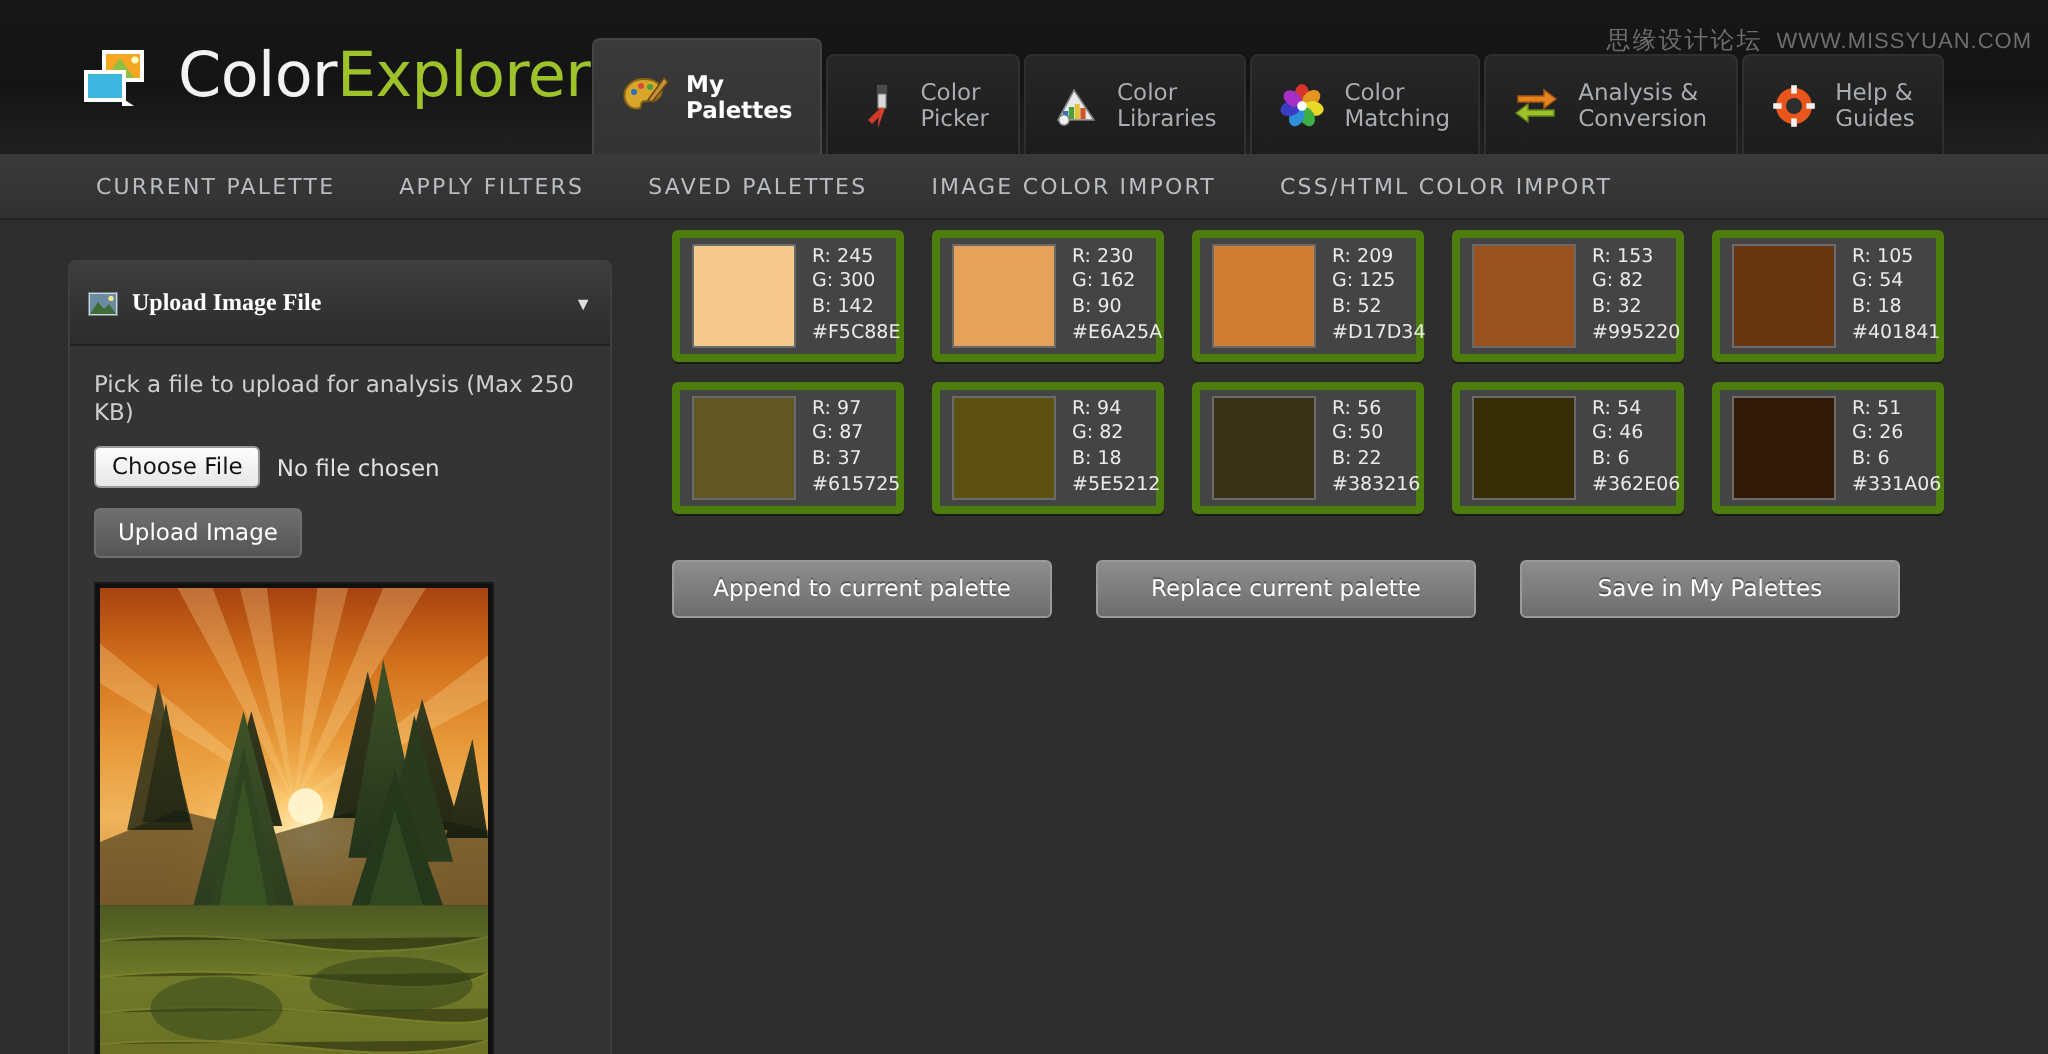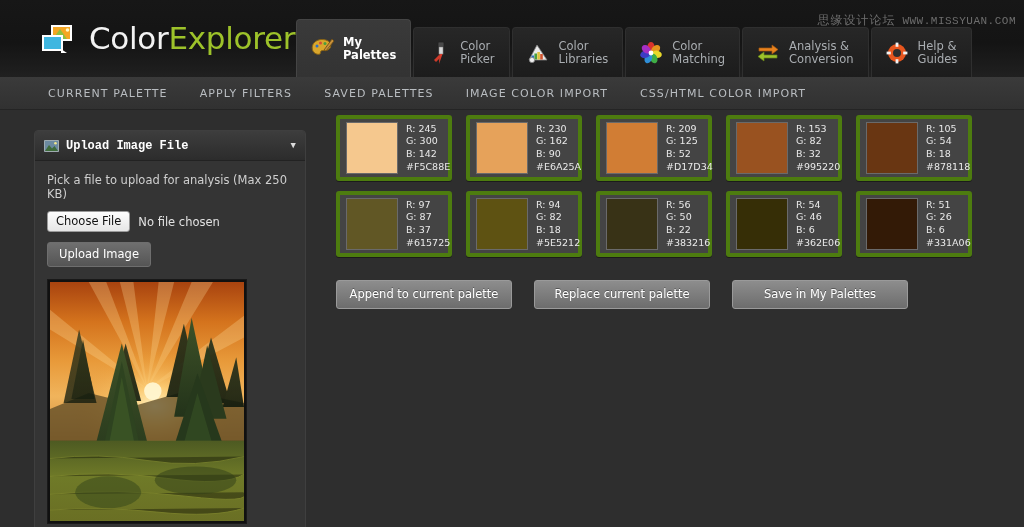--- a/index.html
+++ b/index.html
@@ -29,21 +29,21 @@
     font-weight: 400; line-height: 1;
   }
   .brand .c1 { color: #f2f2f2; }
   .brand .c2 { color: #9dc22a; }
 
   
   .watermark {
     position: absolute; right: 8px; top: 12px;
     display: flex; align-items: center; gap: 7px;
     font-size: 11px; color: #7d7d7d;
-    font-family: Liberation Mono, monospace;
+    font-family: Liberation Sans, sans-serif;
     letter-spacing: .5px;
     opacity: .85;
   }
   .watermark .wm-cn { font-size: 12px; letter-spacing: 1px; }
 
   
   .tabs {
     position: absolute; left: 296px; bottom: 0;
     display: flex; align-items: flex-end; height: 100px;
   }
@@ -92,28 +92,28 @@
 
   
   .panel {
     position: absolute; left: 34px; top: 20px;
     width: 272px;
     background: #343434;
     border: 1px solid #3f3f3f;
     border-radius: 4px 4px 0 0;
   }
   .panel-head {
-    height: 30px;
+    height: 42px;
     background: linear-gradient(to bottom, #3d3d3d, #2c2c2c);
     border-bottom: 1px solid #222;
     border-radius: 3px 3px 0 0;
     display: flex; align-items: center;
     padding: 0 9px;
     color: #fff; font-size: 12px; font-weight: bold;
-    font-family: Liberation Mono, monospace;
+    font-family: Liberation Serif, serif;
     cursor: pointer;
   }
   .panel-head .ph-icon { width: 15px; height: 12px; margin-right: 7px; flex:0 0 15px; }
   .panel-head .ph-arrow { margin-left: auto; font-size: 9px; color: #ddd; }
   .panel-body { padding: 12px 12px 14px 12px; }
   .hint {
     color: #cfcfcf; font-size: 11.5px; margin-bottom: 10px;
     font-family: "DejaVu Sans", sans-serif;
   }
   .filerow { display: flex; align-items: center; gap: 8px; margin-bottom: 10px; }
@@ -178,21 +178,21 @@
   
   .actions {
     position: absolute; left: 336px; top: 170px;
     display: flex; gap: 22px;
   }
   .action-btn {
     background: linear-gradient(to bottom, #8d8d8d, #6d6d6d);
     border: 1px solid #9a9a9a; border-radius: 3px;
     color: #ffffff; font-size: 11.5px;
     padding: 6px 0 7px 0;
-    width: 176px; text-align: center;
+    width: 190px; text-align: center;
     font-family: "DejaVu Sans", sans-serif;
     cursor: pointer;
     text-shadow: 0 -1px 0 rgba(0,0,0,.35);
   }
 </style>
 </head>
 <body>
 
 <div id="app">
 
@@ -465,21 +465,21 @@
           <span>#995220</span>
         </span>
       </div>
 
       <div class="swatch-card">
         <span class="swatch-chip" style="background-color: rgb(105, 54, 18);"></span>
         <span class="swatch-info">
           <span>R: 105</span><br>
           <span>G: 54</span><br>
           <span>B: 18</span><br>
-          <span>#878118</span>
+          <span>#401841</span>
         </span>
       </div>
 
       <div class="swatch-card">
         <span class="swatch-chip" style="background-color: rgb(97, 87, 37);"></span>
         <span class="swatch-info">
           <span>R: 97</span><br>
           <span>G: 87</span><br>
           <span>B: 37</span><br>
           <span>#615725</span>

